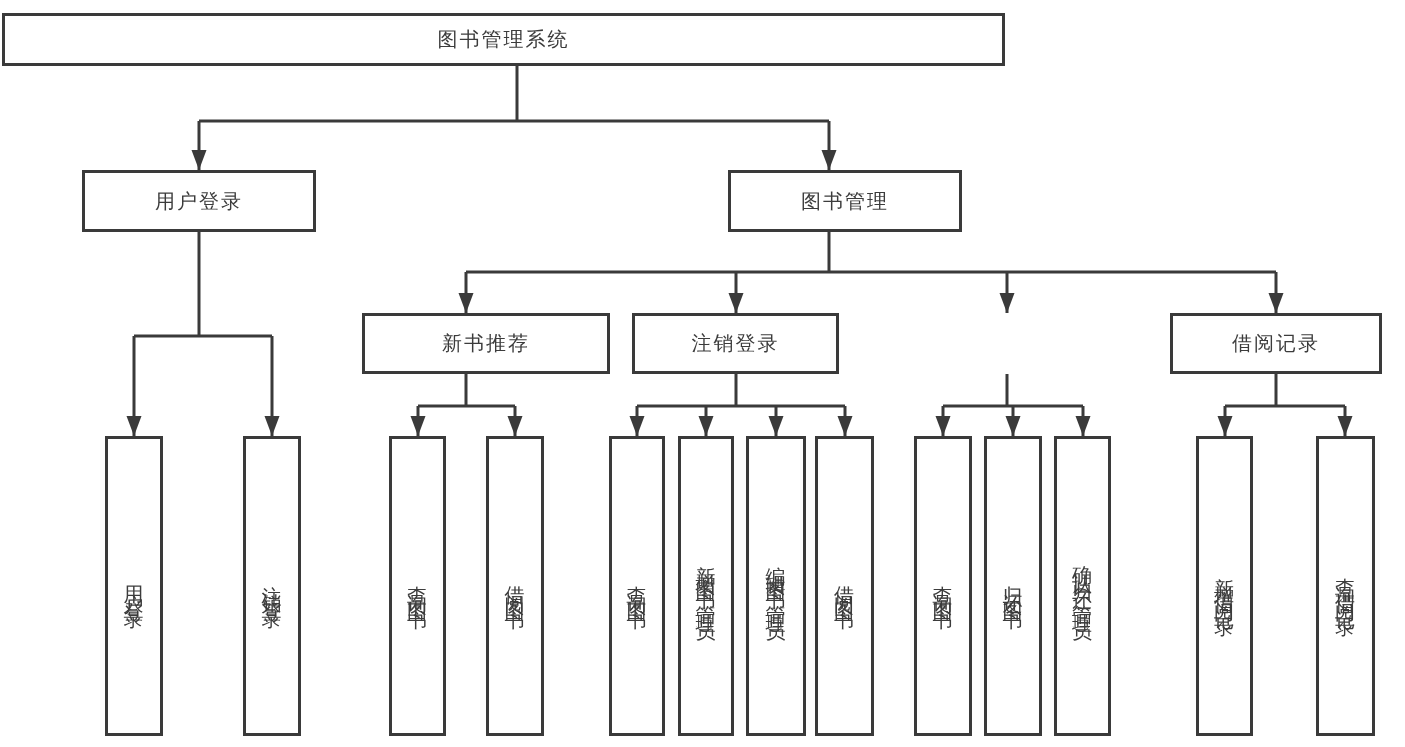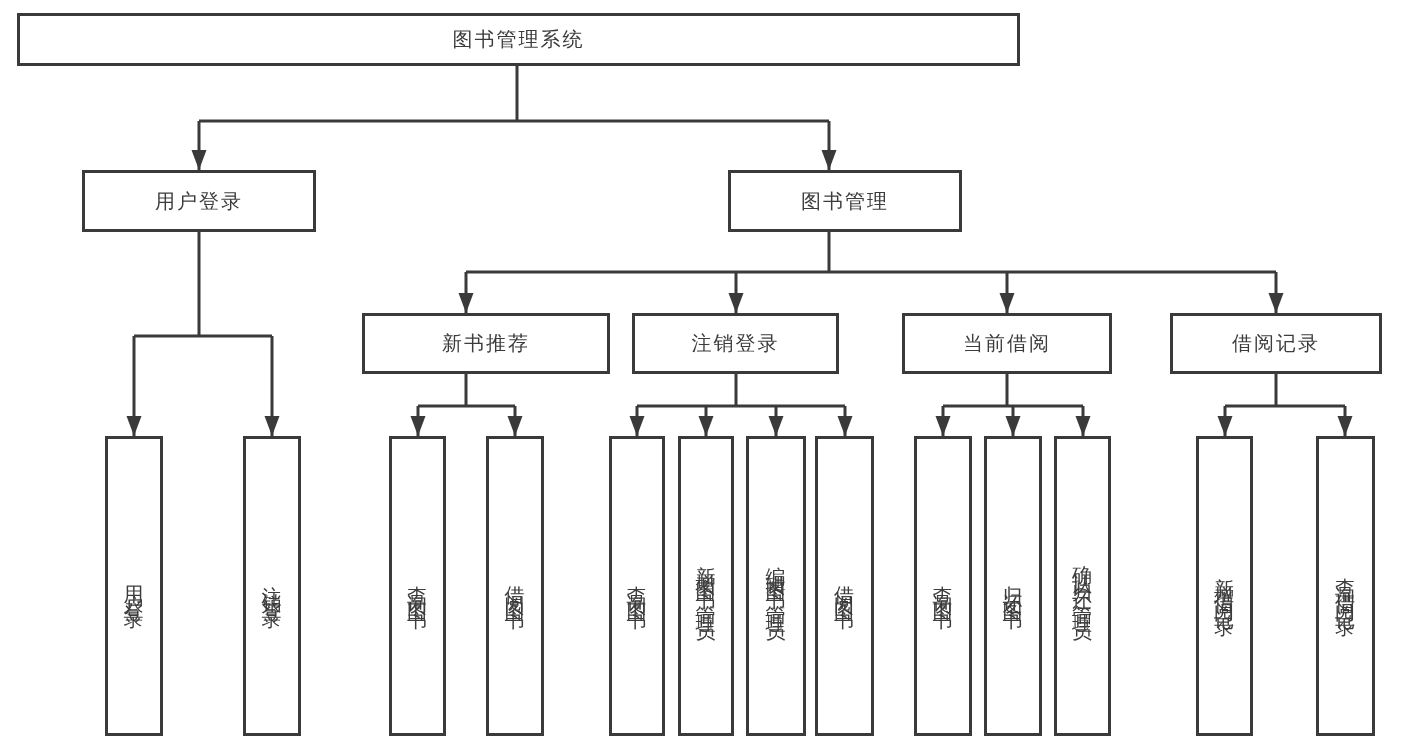--- a/index.html
+++ b/index.html
@@ -22,21 +22,21 @@
   .hnode{font-size:20px;letter-spacing:2px;white-space:nowrap;}
   .vnode{
     writing-mode:vertical-rl;
     text-orientation:mixed;
     font-size:20px;
     letter-spacing:8px;
     line-height:1;
     white-space:nowrap;
   }
   
-  .n-root   {left:17px;  top:13px;  width:1003px; height:53px;}
+  .n-root   {left:2px;  top:13px;  width:1003px; height:53px;}
   
   .n-login  {left:82px;  top:170px; width:234px;  height:62px;}
   .n-mgmt   {left:728px; top:170px; width:234px;  height:62px;}
   
   .n-newbook{left:362px; top:313px; width:248px;  height:61px;}
   .n-borrow {left:632px; top:313px; width:207px;  height:61px;}
   .n-current{left:902px; top:313px; width:210px;  height:61px;}
   .n-records{left:1170px;top:313px; width:212px;  height:61px;}
   
   .leaf{top:436px;height:300px;}
@@ -118,23 +118,20 @@
   <div class="node hnode n-mgmt">
     <span>图书管理</span>
   </div>
 
   <div class="node hnode n-newbook">
     <span>新书推荐</span>
   </div>
   <div class="node hnode n-borrow">
     <span>注销登录</span>
   </div>
-  <div class="node hnode n-current">
-    <span>当前借阅</span>
-  </div>
   <div class="node hnode n-records">
     <span>借阅记录</span>
   </div>
 
   <div class="node vnode leaf n-a1">
     <span>用户登录</span>
   </div>
   <div class="node vnode leaf n-a2">
     <span>注销登录</span>
   </div>

